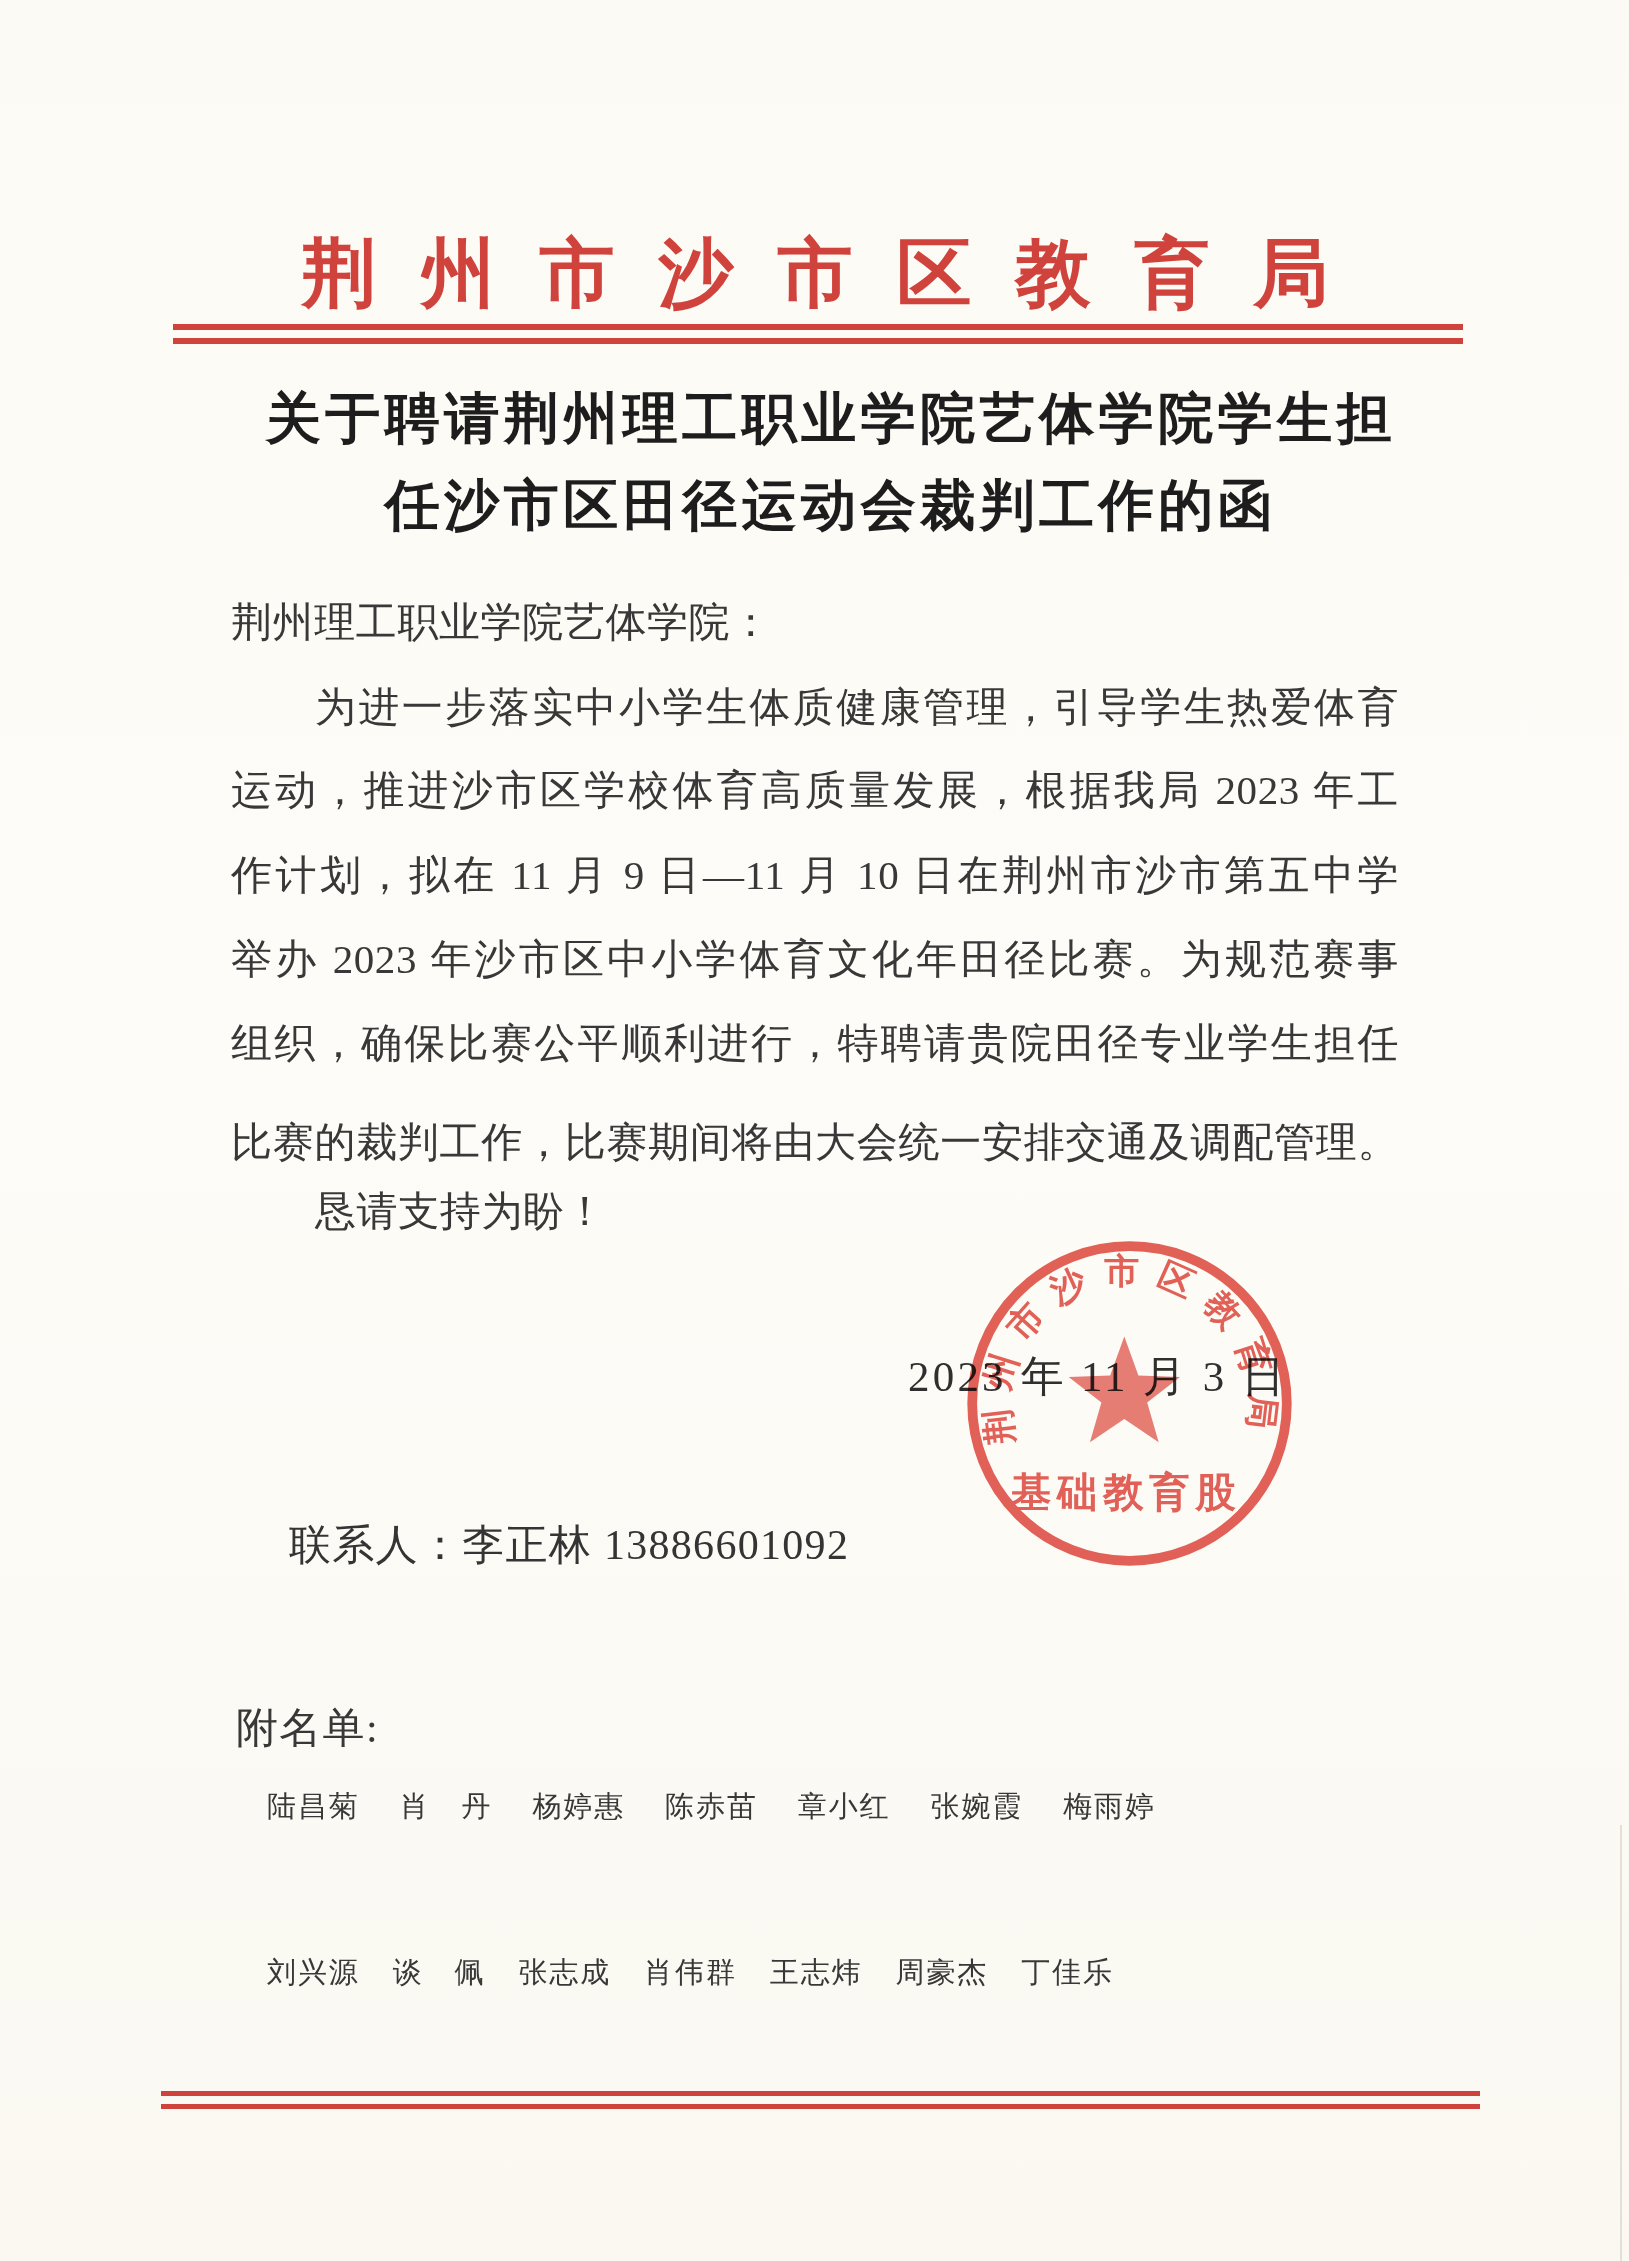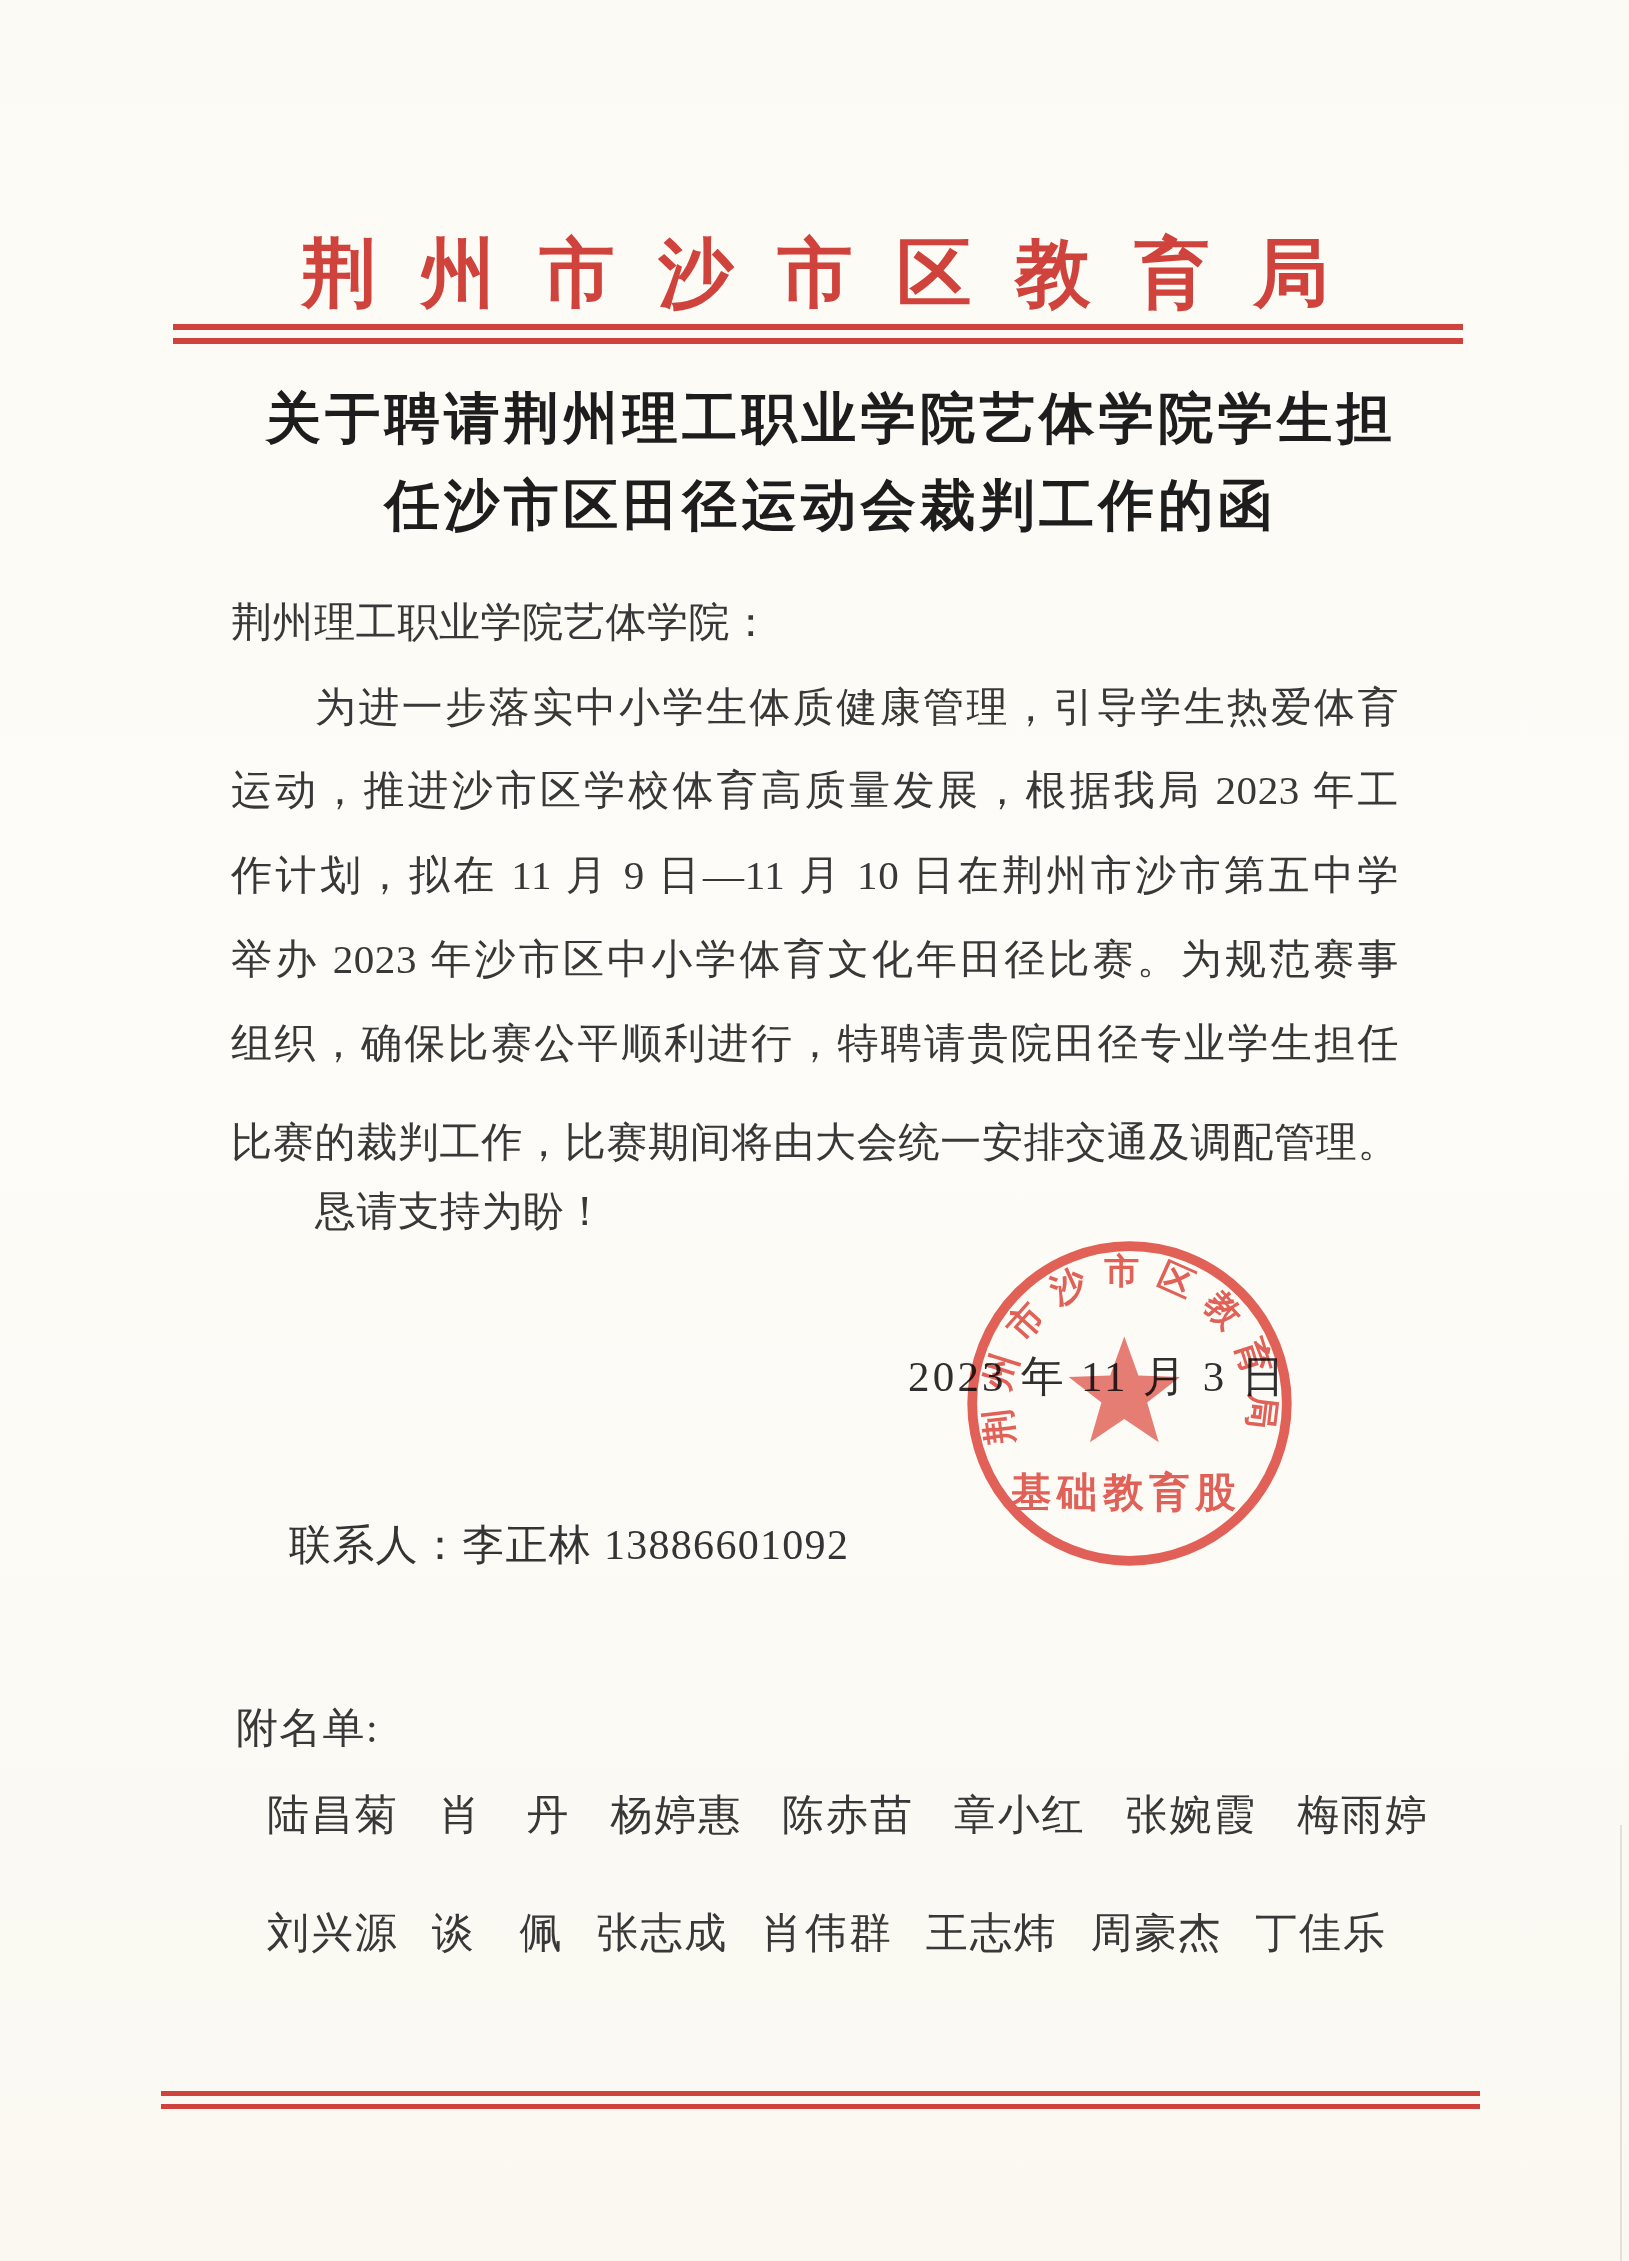--- a/index.html
+++ b/index.html
@@ -62,24 +62,24 @@
     position:absolute;left:289px;top:1517px;
     font-size:42px;color:#343434;letter-spacing:1.3px;white-space:nowrap;
   }
   .attach-label{
     position:absolute;left:236px;top:1700px;
     font-size:42px;color:var(--ink);letter-spacing:1.3px;
   }
   .name-row{
     position:absolute;left:267px;width:1135px;
     display:flex;column-gap:40px;
-    font-size:42px;color:var(--ink);letter-spacing:1.9px;white-space:nowrap;
+    font-size:29px;color:var(--ink);letter-spacing:1.9px;white-space:nowrap;
   }
   .name-row.nr1{top:1787px;}
-  .name-row.nr2{top:1905px;gap:33px;}
+  .name-row.nr2{top:1953px;gap:33px;}
   .name-row.nr3{top:1955px;}
   
   .seal{
     position:absolute;left:967px;top:1241px;width:325px;height:325px;
     z-index:2;mix-blend-mode:multiply;opacity:.92;
   }
   .seal text{
     fill:var(--seal-red);
     font-family:"Liberation Serif","DejaVu Serif",serif;
     font-weight:bold;

